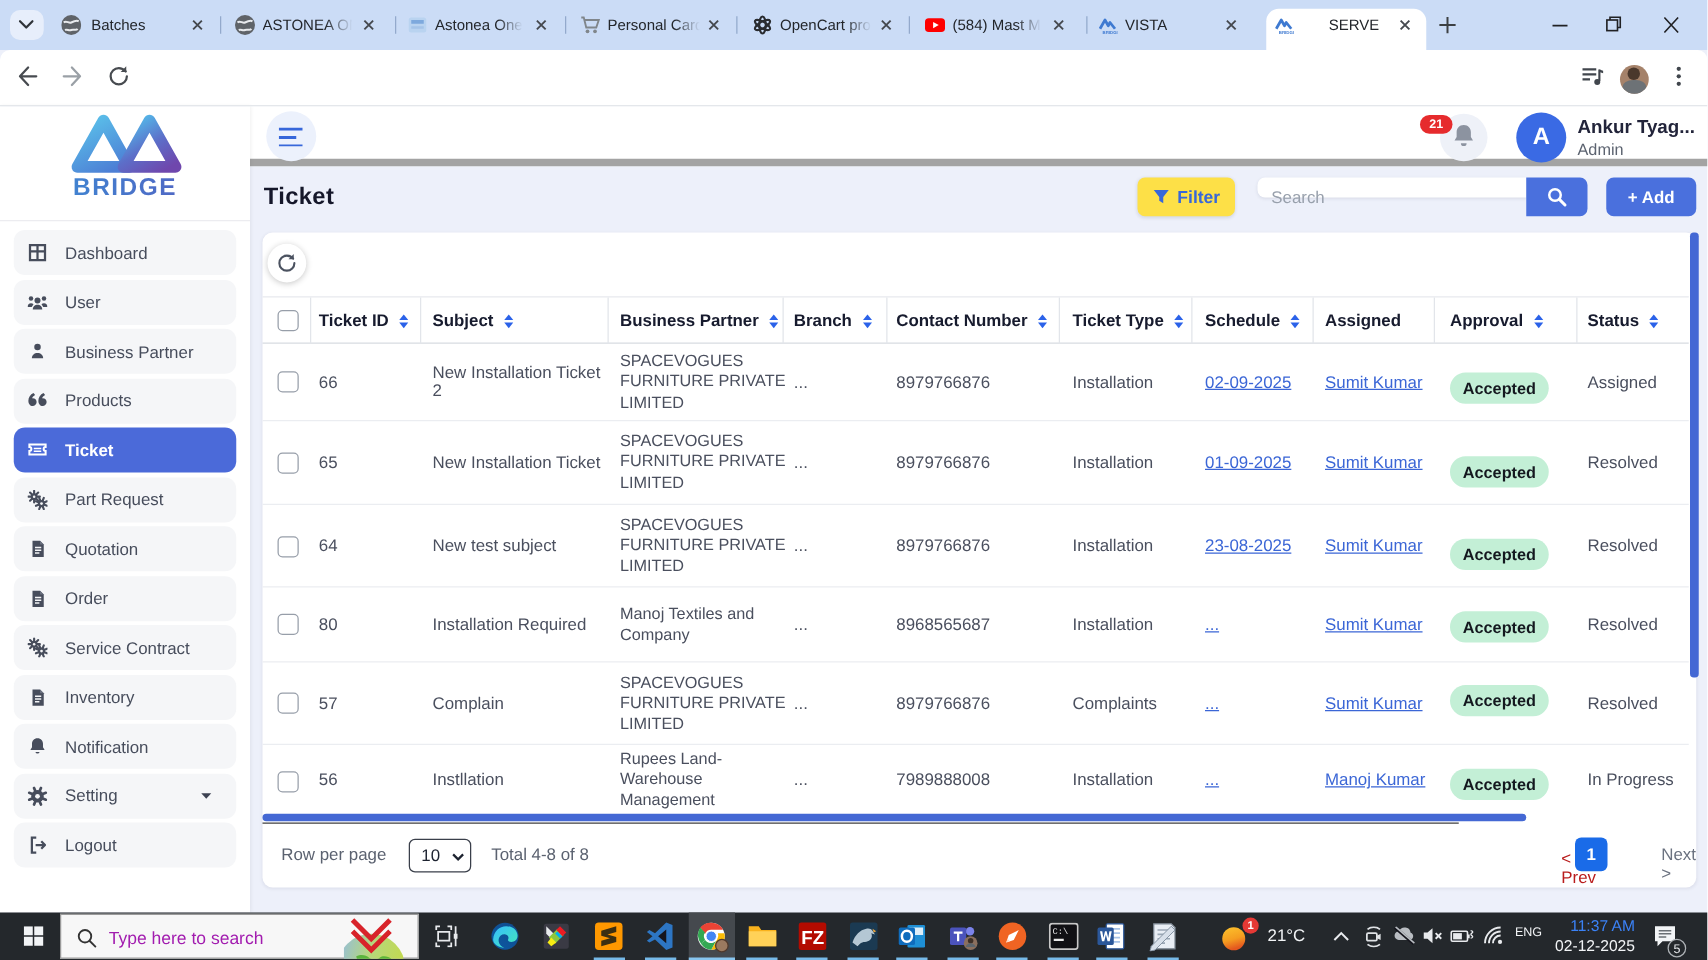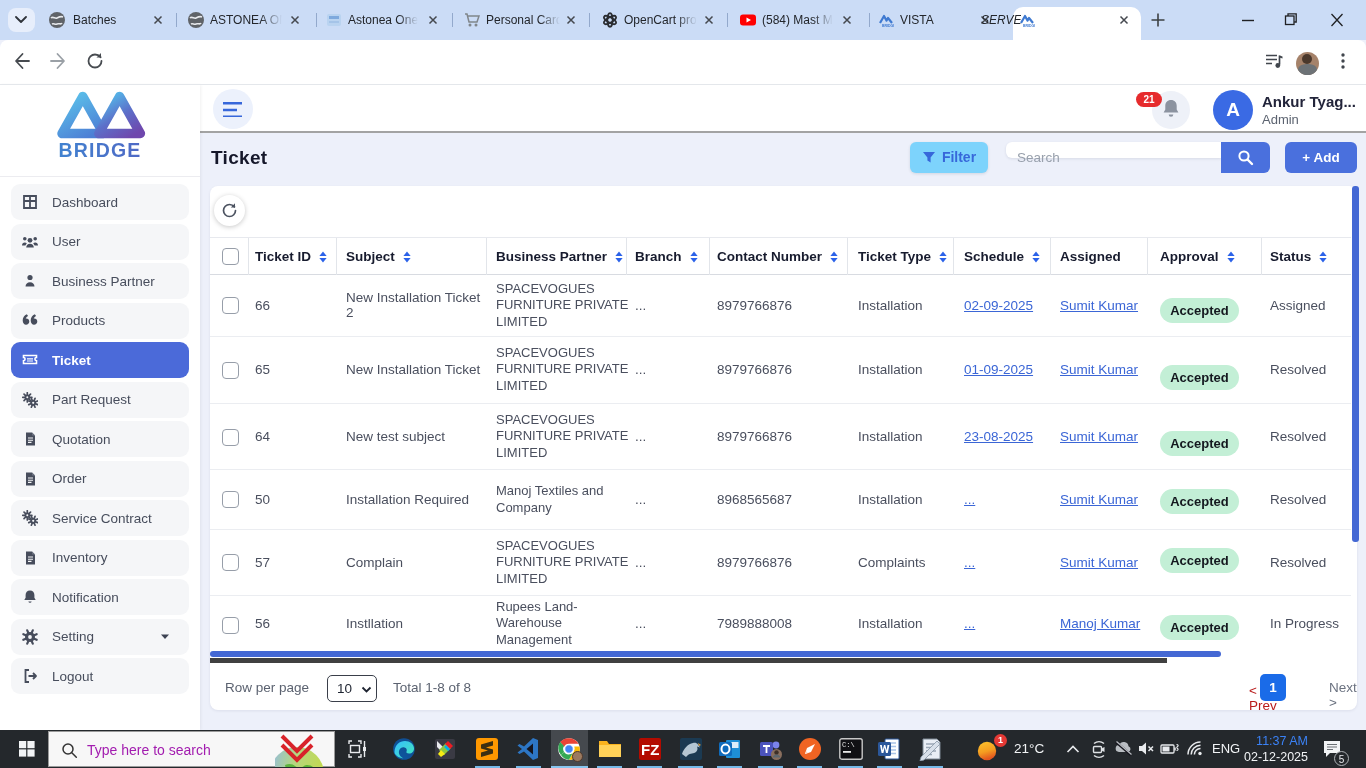--- a/index.html
+++ b/index.html
@@ -25,21 +25,21 @@
 
 #sidebar { position:absolute; left:0; top:85px; width:200px; height:645px; background:#ffffff; box-shadow:1px 0 3px rgba(0,0,0,0.06); z-index:5; }
 #sidesep { position:absolute; left:0; top:91px; width:200px; height:1px; background:#ececf0; }
 .mitem { position:absolute; left:11px; width:178px; height:36px; border-radius:9px; background:#f5f6f8; display:flex; align-items:center; }
 .mitem .mico { width:16px; height:16px; margin-left:11px; flex:none; }
 .mitem .mlabel { margin-left:14px; font-size:13.5px; color:#474d5c; }
 .mitem.active { background:#4b6ad9; }
 .mitem.active .mlabel { color:#ffffff; font-weight:bold; }
 
 
-#appheader { position:absolute; left:200px; top:85px; width:1166px; height:48px; background:#ffffff; border-bottom:2px solid #a3a3a3; }
+#appheader { position:absolute; left:200px; top:85px; width:1166px; height:48px; background:#ffffff; border-bottom:6px solid #a3a3a3; }
 
 
 #titlerow { position:absolute; left:200px; top:133px; width:1166px; height:53px; }
 .btn { position:absolute; top:8.5px; height:31.5px; border-radius:6px; font-size:14px; font-weight:bold; display:flex; align-items:center; justify-content:center; }
 
 
 #card { position:absolute; left:210px; top:186px; width:1147px; height:524px; background:#ffffff; border-radius:8px; box-shadow:0 1px 3px rgba(20,30,60,0.08); }
 #refreshbtn { position:absolute; left:4px; top:9px; width:31px; height:31px; border-radius:50%; background:#ffffff; box-shadow:0 1px 5px rgba(0,0,0,0.22); }
 
 
@@ -52,21 +52,21 @@
 .pill { position:absolute; width:79px; height:25px; background:#c3efd6; border-radius:13px; font-size:13px; font-weight:bold; color:#14181f; display:flex; align-items:center; justify-content:center; }
 .cbx { position:absolute; left:12px; width:17px; height:17px; border:1.6px solid #979ea9; border-radius:4px; background:#fff; }
 
 
 #hthumb { position:absolute; left:210px; top:651px; width:1011px; height:6px; border-radius:3px; background:#4468d4; z-index:8; }
 #vthumb { position:absolute; left:1352px; top:186px; width:6.5px; height:356px; border-radius:3px; background:#4468d4; z-index:8; }
 .sorticon { margin-left:8px; flex:none; }
 .bp { line-height:16.5px; font-size:13px !important; }
 
 
-#pagerow { position:absolute; left:0; top:472px; width:957px; height:52px; border-top:5px solid #404040; font-size:13.5px; color:#5b6270;padding-left:23px; }
+#pagerow { position:absolute; left:0; top:472px; width:957px; height:52px; border-top:1px solid #404040; font-size:13.5px; color:#5b6270;padding-left:23px; }
 
 
 #taskbar { position:absolute; left:0; top:730px; width:1366px; height:38px; background:#24282c; z-index:10; }
 </style>
 </head>
 <body>
 <div id="screen">
   <div id="tabstrip">
     <div class="abs" style="left:8px;top:8px;width:27px;height:24px;border-radius:8px;background:#e7eefb;">
       <svg width="12" height="8" style="position:absolute;left:7px;top:8px;">
@@ -157,21 +157,21 @@
       </svg>
 
     <div class="tabsep" style="left:176px;"></div>
     <div class="tabsep" style="left:316px;"></div>
     <div class="tabsep" style="left:452px;"></div>
     <div class="tabsep" style="left:589px;"></div>
     <div class="tabsep" style="left:727px;"></div>
     <div class="tabsep" style="left:869px;"></div>
 
     <div class="activetab"></div>
-    <div class="tab" style="left:981px;width:60px;z-index:2;font-style:italic;">
+    <div class="tab" style="left:1063px;width:60px;z-index:2;">
         <span class="title">SERVE</span>
       </div>
     <svg class="tabx" style="left:1116px;z-index:2;" width="16" height="16">
         <path d="M4.5 4.5l7 7M11.5 4.5l-7 7" stroke="#45494f" stroke-width="1.5"></path>
       </svg>
     <svg class="abs" style="left:1150px;top:12px;" width="16" height="16">
         <path d="M8 1.5v13M1.5 8h13" stroke="#3c4043" stroke-width="1.6"></path>
       </svg>
 
     <svg class="abs" style="left:1241px;top:12px;" width="14" height="16">
@@ -245,21 +245,21 @@
           <path d="M7.7 15.5a2.3 2.3 0 004.6 0z" fill="#8c93a0"></path>
         </svg>
     </div>
     <div class="abs" style="left:936px;top:7px;width:26px;height:15px;border-radius:8px;background:#e62b2d;color:#fff;font-size:10px;font-weight:bold;text-align:center;line-height:15px;z-index:2;">21</div>
     <div class="abs" style="left:1013px;top:5px;width:40px;height:40px;border-radius:50%;background:#3a6ae4;color:#fff;font-size:19px;font-weight:bold;text-align:center;line-height:40px;">A</div>
     <div class="abs" style="left:1062px;top:8px;font-size:15px;font-weight:bold;color:#22243a;">Ankur Tyag...</div>
     <div class="abs" style="left:1062px;top:27px;font-size:13px;color:#5c6370;">Admin</div>
   </div>
   <div id="titlerow">
     <div class="abs" style="left:11px;top:14px;font-size:19px;font-weight:bold;color:#15172a;letter-spacing:0.3px;">Ticket</div>
-    <div class="btn" style="left:710px;width:78px;background:#7dd3fc;color:#3767da;box-shadow:0 1px 3px rgba(20,30,60,0.12);">
+    <div class="btn" style="left:710px;width:78px;background:#fde047;color:#3767da;box-shadow:0 1px 3px rgba(20,30,60,0.12);">
       <svg width="14" height="13" style="margin-right:6px;">
           <path d="M1 1h12L8.6 6.5v5L5.4 9.5v-3z" fill="#3767da"></path>
         </svg>Filter
     </div>
     <div class="abs" style="left:806px;top:8.5px;width:215px;height:16px;background:#fff;border-radius:6px 0 0 6px;box-shadow:0 1px 3px rgba(20,30,60,0.10);">
       <div class="abs" style="left:11px;top:8px;font-size:13.5px;color:#98a0ac;">Search</div>
     </div>
     <div class="btn" style="left:1021px;width:49px;background:#4a70dd;border-radius:0 6px 6px 0;">
       <svg width="17" height="17" viewBox="0 0 17 17">
           <circle cx="7" cy="7" r="4.6" stroke="#fff" stroke-width="2" fill="none"></circle>
@@ -360,21 +360,21 @@
       <div class="td" style="left:425px;top:0;height:100%;">...</div>
       <div class="td" style="left:507px;top:0;height:100%;">8979766876</div>
       <div class="td" style="left:648px;top:0;height:100%;">Installation</div>
       <div class="td tdlink" style="left:754px;top:0;height:100%;">23-08-2025</div>
       <div class="td tdlink" style="left:850px;top:0;height:100%;">Sumit Kumar</div>
       <div class="pill" style="left:950px;top:27px;">Accepted</div>
       <div class="td" style="left:1060px;top:0;height:100%;">Resolved</div>
     </div>
     <div class="trow" style="top:284px;height:60px;">
       <div class="cbx" style="top:21px;"></div>
-      <div class="td" style="left:45px;top:0;height:100%;">50</div>
+      <div class="td" style="left:45px;top:0;height:100%;">80</div>
       <div class="td" style="left:136px;top:0;height:100%;width:141px;">Installation Required</div>
       <div class="td bp" style="left:286px;top:0;height:100%;width:139px;">Manoj Textiles and Company</div>
       <div class="td" style="left:425px;top:0;height:100%;">...</div>
       <div class="td" style="left:507px;top:0;height:100%;">8968565687</div>
       <div class="td" style="left:648px;top:0;height:100%;">Installation</div>
       <div class="td tdlink" style="left:754px;top:0;height:100%;">...</div>
       <div class="td tdlink" style="left:850px;top:0;height:100%;">Sumit Kumar</div>
       <div class="pill" style="left:950px;top:19px;">Accepted</div>
       <div class="td" style="left:1060px;top:0;height:100%;">Resolved</div>
     </div>
@@ -405,21 +405,21 @@
       <div class="td" style="left:1060px;top:0;height:56px;">In Progress</div>
     </div>
     <div id="pagerow">
       <div class="abs" style="left:15px;top:17px;">Row per page</div>
       <div class="abs" style="left:117px;top:11.5px;width:50px;height:27px;border:1.5px solid #3a3f4a;border-radius:5px;color:#1d2330;">
         <span class="abs" style="left:9px;top:5px;font-size:13.5px;">10</span>
         <svg class="abs" style="left:33px;top:10px;" width="11" height="8">
             <path d="M1.5 1.5l4 4 4-4" stroke="#1d2330" stroke-width="1.8" fill="none"></path>
           </svg>
       </div>
-      <div class="abs" style="left:183px;top:17px;">Total 1-8 of 8</div>
+      <div class="abs" style="left:183px;top:17px;">Total 4-8 of 8</div>
       <div class="abs" style="left:1005px;top:20px;color:#b91c1c;margin-left:34px;">&lt; Prev</div>
       <div class="abs" style="left:1050px;top:11px;width:26px;height:27px;background:#1a6be8;border-radius:5px;color:#fff;font-weight:bold;text-align:center;line-height:27px;">1</div>
       <div class="abs" style="left:1087px;top:17px;color:#6b7280;margin-left:32px;">Next &gt;</div>
     </div>
   </div>
   <div id="hthumb"></div>
   <div id="vthumb"></div>
   <div id="sidebar">
     <svg class="abs" style="left:54px;top:3px;" width="95" height="52" viewBox="0 0 95 52">
       <defs>
@@ -749,21 +749,21 @@
         <rect x="2.5" y="5.5" width="7" height="5" fill="#e8eaed"></rect>
         <path d="M15 6.5v3" stroke="#e8eaed" stroke-width="1.5"></path>
         <path d="M16.5 3.5c2 0 2 1.5 1 2s-1 1.5 0 2 .8 2-1 2" stroke="#e8eaed" stroke-width="1.1" fill="none"></path>
       </svg>
     <svg class="abs" style="left:1186px;top:10px;" width="19" height="16" viewBox="0 0 19 16">
         <g stroke="#e8eaed" stroke-width="1.5" fill="none">
           <path d="M2 14.5C2 7.6 7.6 2 14.5 2M5.2 14.5c0-5.1 4.2-9.3 9.3-9.3M8.4 14.5c0-3.4 2.7-6.1 6.1-6.1"></path>
         </g>
         <circle cx="14" cy="13.5" r="1.7" fill="#e8eaed"></circle>
       </svg>
-    <div class="abs" style="left:1212px;top:11px;font-size:13px;color:#f2f4f6;">ENG</div>
+    <div class="abs" style="left:1212px;top:11px;font-size:10px;color:#f2f4f6;">ENG</div>
     <div class="abs" style="left:1243px;top:4px;width:65px;text-align:right;font-size:12.5px;color:#3b82f6;">11:37 AM</div>
     <div class="abs" style="left:1233px;top:20px;width:75px;text-align:right;font-size:12.5px;color:#f2f4f6;">02-12-2025</div>
     <svg class="abs" style="left:1322px;top:10px;" width="20" height="18" viewBox="0 0 20 18">
         <path d="M2 1h16v12h-10l-4 4v-4H2z" fill="#f2f4f6"></path>
         <path d="M5 4.5h10M5 7h10M5 9.5h6" stroke="#6a6f74" stroke-width="1.2"></path>
       </svg>
     <div class="abs" style="left:1334px;top:21px;width:15px;height:15px;border-radius:50%;background:#24282c;border:1.4px solid #aeb2b6;color:#e8eaed;font-size:10px;text-align:center;line-height:15px;">5</div>
   </div>
 </div>
 

